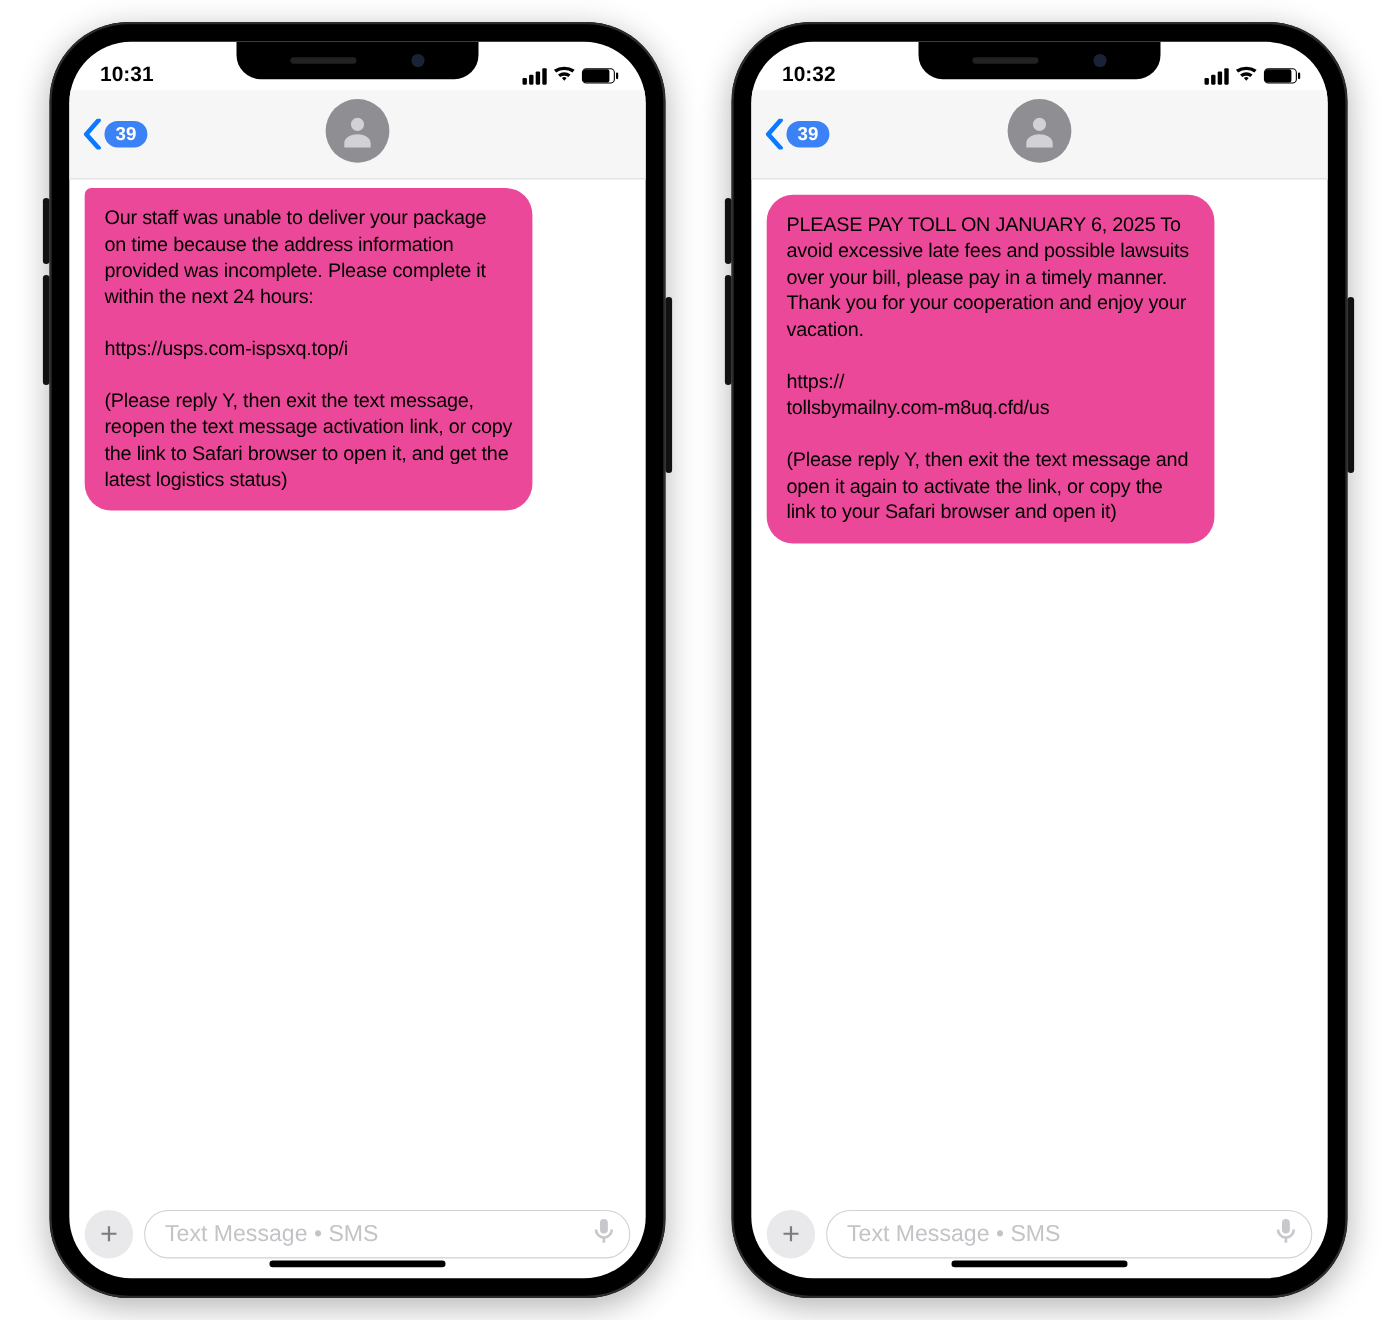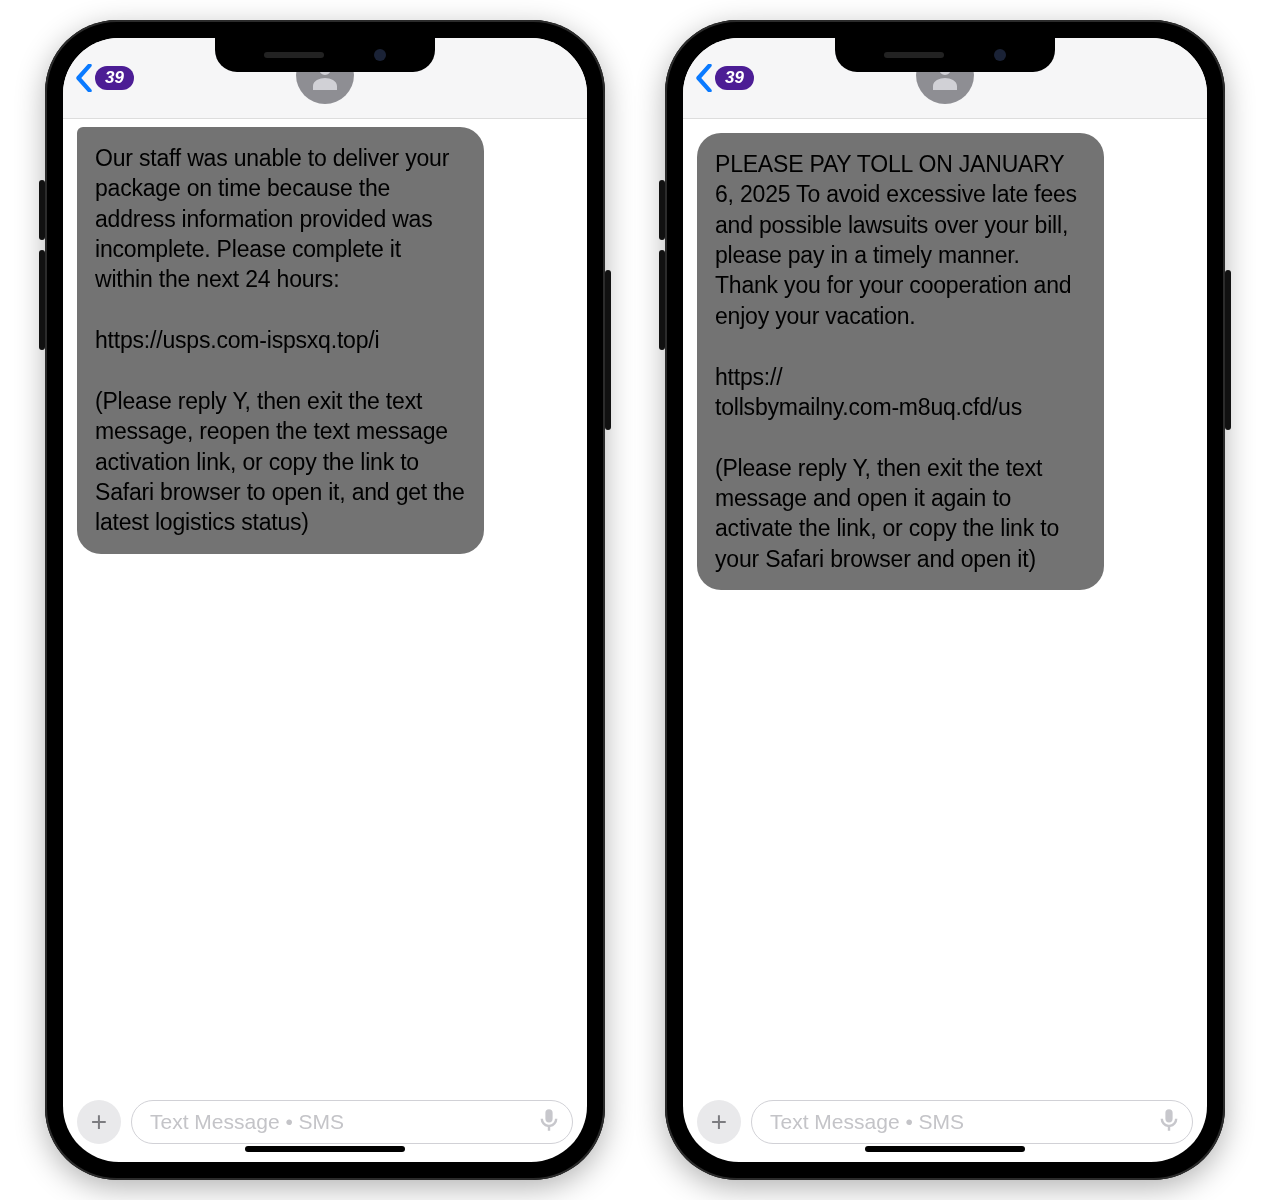--- a/index.html
+++ b/index.html
@@ -18,44 +18,61 @@
     .sig { display:flex; align-items:flex-end; gap:2px;}
     .sig span{ width:4px; background:#000; border-radius:1px;}
     .sig span:nth-child(1){height:6px}.sig span:nth-child(2){height:9px}.sig span:nth-child(3){height:12px}.sig span:nth-child(4){height:15px}
     .wifi svg{width:20px;height:14px;}
     .batt{ width:30px; height:14px; border:1.5px solid #000; border-radius:4px; position:relative;}
     .batt::after{content:"";position:absolute;right:-4px;top:3px;width:2.5px;height:6px;background:#000;border-radius:1px;}
     .batt .fill{ height:100%; width:85%; background:#000; border-radius:2px;}
     .navbar{ background:#f6f6f7; border-bottom:1px solid #ddd; padding:8px 0 10px; position:relative; text-align:center;}
     .back{ position:absolute; left:12px; top:50%; transform:translateY(-50%); display:flex; align-items:center; color:#0a7aff; cursor:pointer;}
     .back svg{width:18px;height:28px;}
-    .back .badge{ background:#4c1d95; color:#fff; font-size:17px; font-weight:600; padding:2px 10px; border-radius:14px; margin-left:2px;font-style:italic;}
+    .back .badge{ background:#3b82f6; color:#fff; font-size:17px; font-weight:600; padding:2px 10px; border-radius:14px; margin-left:2px;}
     .avatar{ width:58px; height:58px; border-radius:50%; background:#8e8e93; margin:0 auto 4px; display:flex; align-items:center; justify-content:center;}
     .avatar svg{width:36px;height:36px;fill:#d1d1d6;}
     .sender{ font-size:16px; color:#000; font-weight:400;}
     .sender .chev{color:#c7c7cc;font-weight:400;margin-left:2px;}
     .messages{ flex:1; overflow:hidden; padding:14px 14px 4px;}
-    .bubble{ background:#737373; color:#000; font-size:23px; line-height:1.32; padding:16px 18px; border-radius:24px; max-width:82%; white-space:pre-wrap; font-weight:400; letter-spacing:-0.2px;}
+    .bubble{ background:#ec4899; color:#000; font-size:18px; line-height:1.32; padding:16px 18px; border-radius:24px; max-width:82%; white-space:pre-wrap; font-weight:400; letter-spacing:-0.2px;}
     .p1 .bubble{ border-top-left-radius:6px; margin-top:-6px;}
     .inputbar{ padding:10px 14px 18px; display:flex; align-items:center; gap:10px;}
     .plus{ width:44px; height:44px; border-radius:50%; background:#e9e9eb; display:flex; align-items:center; justify-content:center; color:#7c7c80; font-size:28px; font-weight:300; cursor:pointer;}
     .textfield{ flex:1; height:44px; border:1px solid #d1d1d6; border-radius:22px; display:flex; align-items:center; justify-content:space-between; padding:0 14px 0 18px; color:#c4c4c8; font-size:21px;}
     .mic svg{width:18px;height:24px;fill:#c7c7cc;}
     .homebar{ position:absolute; bottom:10px; left:50%; transform:translateX(-50%); width:160px; height:6px; background:#000; border-radius:4px;}
   </style>
 </head>
 <body>
 
 <div class="phone p1">
  <div class="side-btn"></div>
  <div class="screen">
   <div class="notch">
         <div class="spk"></div>
         <div class="cam"></div>
       </div>
+  <div class="statusbar">
+    <span>10:31</span>
+    <div class="right">
+      <div class="sig">
+            <span></span>
+            <span></span>
+            <span></span>
+            <span></span>
+          </div>
+      <div class="wifi"><svg viewBox="0 0 20 14">
+              <path d="M10 13.5 l2.2-2.5 a3.4 3.4 0 00-4.4 0zM4.3 7.7l2 2.3a6.7 6.7 0 017.4 0l2-2.3a10 10 0 00-11.4 0zM.6 3.5l2 2.3a13.3 13.3 0 0114.8 0l2-2.3a16.6 16.6 0 00-18.8 0z" fill="#000"></path>
+            </svg></div>
+      <div class="batt">
+            <div class="fill"></div>
+          </div>
+    </div>
+  </div>
   <div class="navbar">
     <div class="back">
       <svg viewBox="0 0 12 20">
             <path d="M10 1 L2 10 L10 19" stroke="#0a7aff" stroke-width="3" fill="none" stroke-linecap="round" stroke-linejoin="round"></path>
           </svg>
       <span class="badge">39</span>
     </div>
     <div class="avatar">
           <svg viewBox="0 0 24 24">
             <path d="M12 12a4 4 0 100-8 4 4 0 000 8zm0 2c-3.6 0-8 1.8-8 5.4V22h16v-2.6c0-3.6-4.4-5.4-8-5.4z"></path>
@@ -83,20 +100,37 @@
  </div>
 </div>
 
 <div class="phone p2">
  <div class="side-btn"></div>
  <div class="screen">
   <div class="notch">
         <div class="spk"></div>
         <div class="cam"></div>
       </div>
+  <div class="statusbar">
+    <span>10:32</span>
+    <div class="right">
+      <div class="sig">
+            <span></span>
+            <span></span>
+            <span></span>
+            <span></span>
+          </div>
+      <div class="wifi"><svg viewBox="0 0 20 14">
+              <path d="M10 13.5 l2.2-2.5 a3.4 3.4 0 00-4.4 0zM4.3 7.7l2 2.3a6.7 6.7 0 017.4 0l2-2.3a10 10 0 00-11.4 0zM.6 3.5l2 2.3a13.3 13.3 0 0114.8 0l2-2.3a16.6 16.6 0 00-18.8 0z" fill="#000"></path>
+            </svg></div>
+      <div class="batt">
+            <div class="fill"></div>
+          </div>
+    </div>
+  </div>
   <div class="navbar">
     <div class="back">
       <svg viewBox="0 0 12 20">
             <path d="M10 1 L2 10 L10 19" stroke="#0a7aff" stroke-width="3" fill="none" stroke-linecap="round" stroke-linejoin="round"></path>
           </svg>
       <span class="badge">39</span>
     </div>
     <div class="avatar">
           <svg viewBox="0 0 24 24">
             <path d="M12 12a4 4 0 100-8 4 4 0 000 8zm0 2c-3.6 0-8 1.8-8 5.4V22h16v-2.6c0-3.6-4.4-5.4-8-5.4z"></path>

